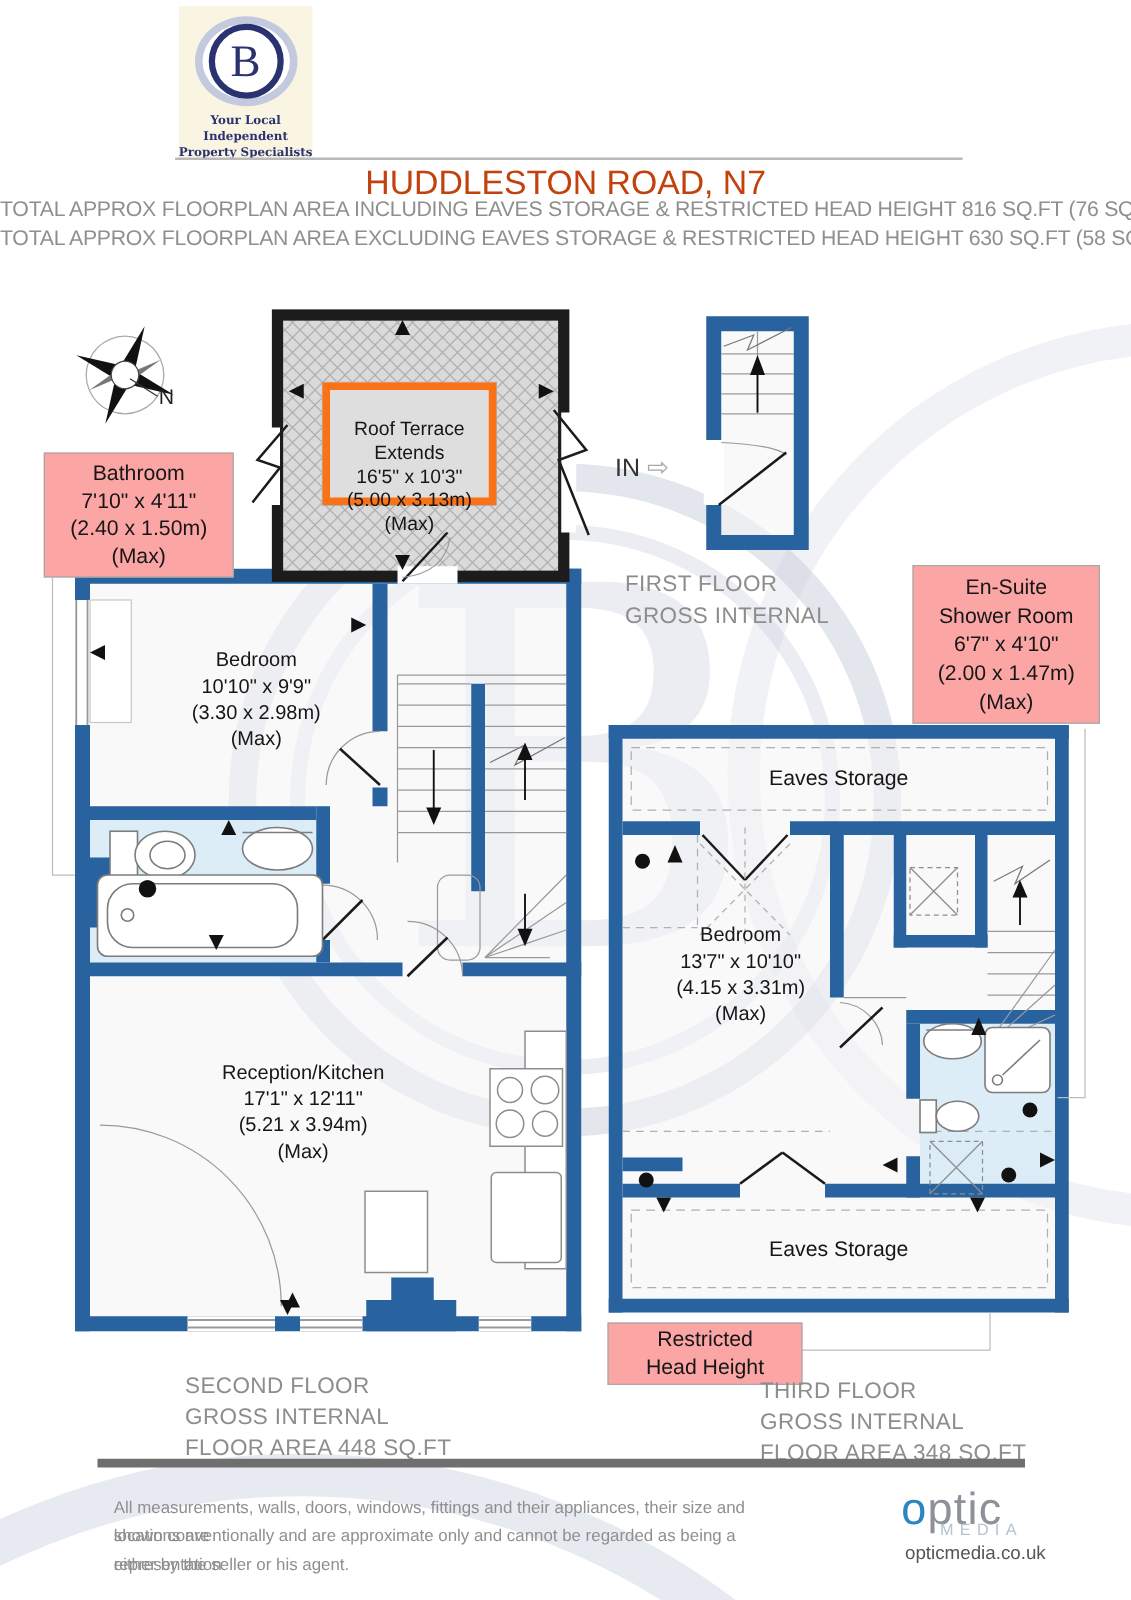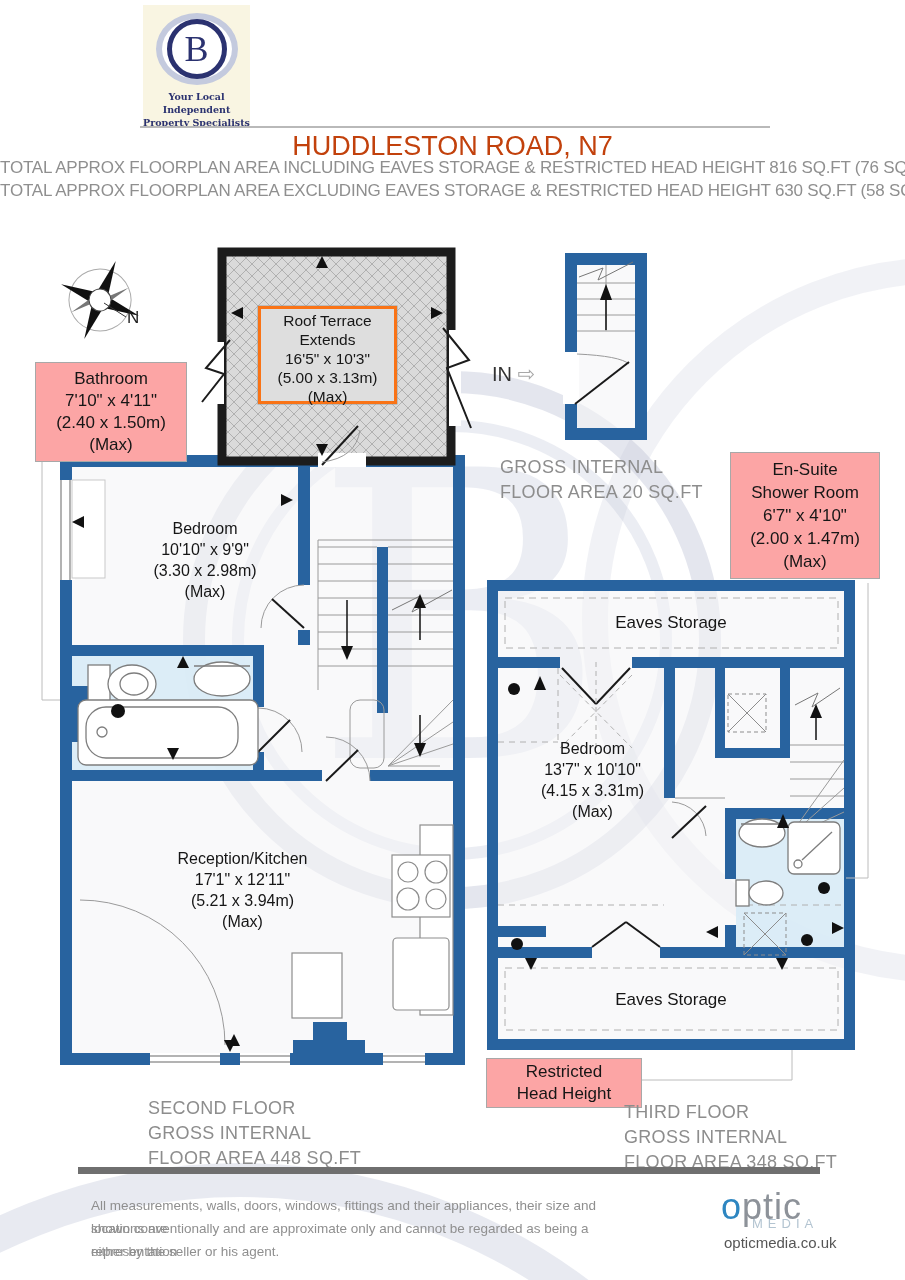--- a/index.html
+++ b/index.html
@@ -16,21 +16,21 @@
   .logo-letter{font-family:"Liberation Serif",serif;font-size:36px;color:#2b3270;line-height:1;}
   .logo-tagline{font-family:"DejaVu Serif",serif;font-weight:bold;
                 font-size:9.5px;color:#2b3270;text-align:center;line-height:13px;margin-top:5px;}
   .logo-rule{left:140px;top:126px;width:630px;height:2px;background:#b9b9b9;}
   .title{left:0;top:131px;width:905px;text-align:center;font-size:27px;color:#c2410c;}
   .arealine{left:0;width:905px;text-align:center;color:#8f8f8f;font-size:17px;
             white-space:nowrap;letter-spacing:-0.2px;}
   
   .roomlabel{position:absolute;text-align:center;color:#161616;font-size:16px;line-height:21px;}
   .boxlabel{background:#fca5a5;border:1px solid #a8a8a8;}
-  .terracelabel{background:#dedede;border:3px solid #f97316;font-size:15.5px;line-height:19px;padding-top:2px;box-sizing:border-box;}
+  .terracelabel{background:#dedede;border:6px solid #f97316;font-size:15.5px;line-height:19px;padding-top:22px;box-sizing:border-box;}
   .caption{position:absolute;color:#8d8d8d;font-size:18px;line-height:25px;letter-spacing:.3px;white-space:nowrap;}
   .in-wrap{left:492px;top:362px;font-size:20px;color:#333;}
   .in-arrow{color:#a8a8a8;font-size:21px;}
   .north{left:127px;top:308px;font-size:17px;color:#222;}
   
   .wm-b{left:300px;top:400px;width:320px;height:460px;font-family:"DejaVu Serif",serif;
         font-size:400px;line-height:440px;color:rgba(190,195,214,0.30);text-align:center;}
   
   .sep-bar{left:78px;top:1167px;width:742px;height:7px;background:#6f6f6f;}
   .disclaimer{position:absolute;left:91px;width:540px;color:#8f8f8f;font-size:13.5px;line-height:23px;}
@@ -393,29 +393,29 @@
 
   <div class="roomlabel" style="left:561px;top:612px;width:220px;font-size:17px">Eaves Storage</div>
   <div class="roomlabel" style="left:561px;top:989px;width:220px;font-size:17px">Eaves Storage</div>
 
   <div class="roomlabel boxlabel" style="left:486px;top:1058px;width:130px;padding:2px 12px;font-size:17px;line-height:22px">
     <div>Restricted</div>
     <div>Head Height</div>
   </div>
 
   <div class="caption" style="left:500px;top:455px">
+    <div>FIRST FLOOR</div>
     <div>GROSS INTERNAL</div>
-    <div>FLOOR AREA 20 SQ.FT</div>
   </div>
   <div class="caption" style="left:148px;top:1096px">
     <div>SECOND FLOOR</div>
     <div>GROSS INTERNAL</div>
     <div>FLOOR AREA 448 SQ.FT</div>
   </div>
-  <div class="caption" style="left:624px;top:1100px">
+  <div class="caption" style="left:608px;top:1100px">
     <div>THIRD FLOOR</div>
     <div>GROSS INTERNAL</div>
     <div>FLOOR AREA 348 SQ.FT</div>
   </div>
 
   <div class="abs sep-bar"></div>
   <div class="disclaimer" style="top:1194px">All measurements, walls, doors, windows, fittings and their appliances, their size and locations are</div>
   <div class="disclaimer" style="top:1217px">shown conventionally and are approximate only and cannot be regarded as being a representation</div>
   <div class="disclaimer" style="top:1240px">either by the seller or his agent.</div>
 

